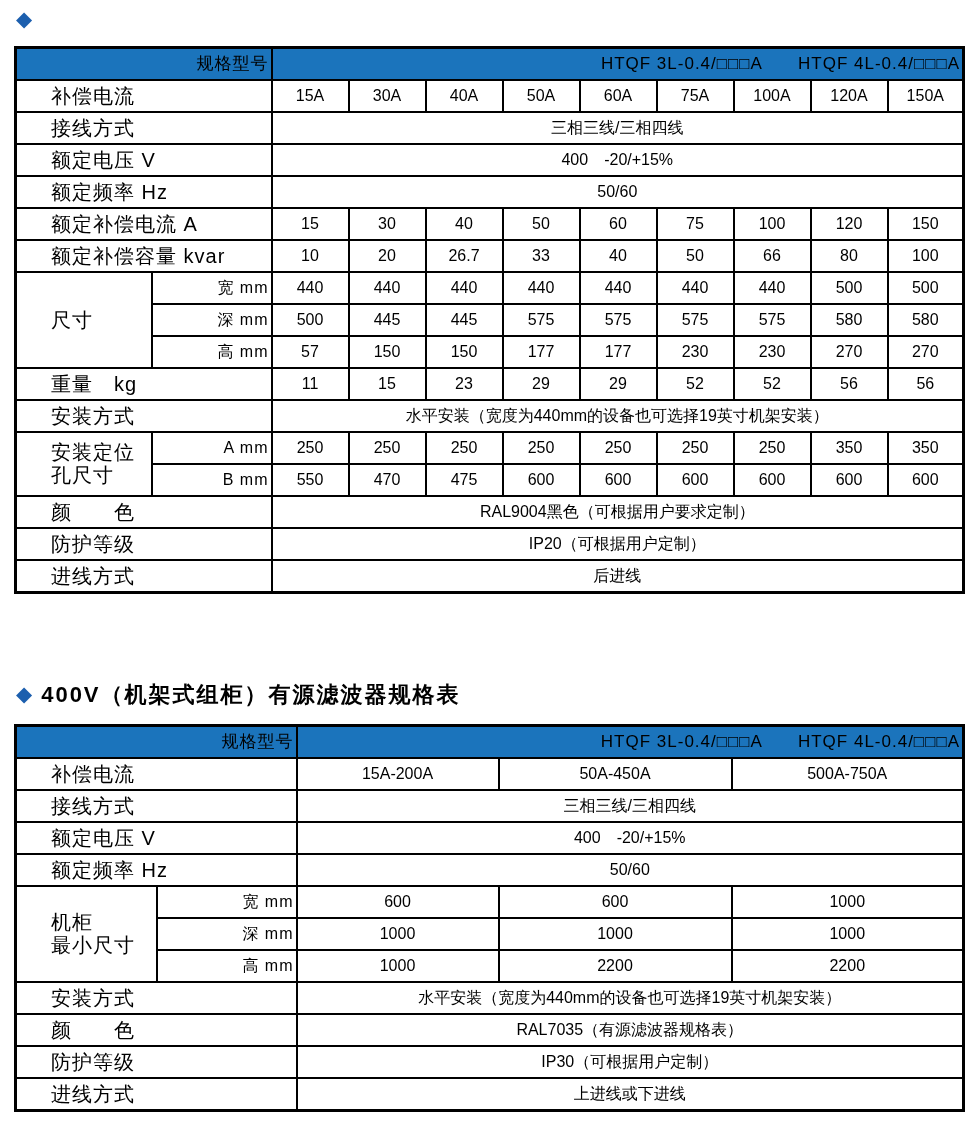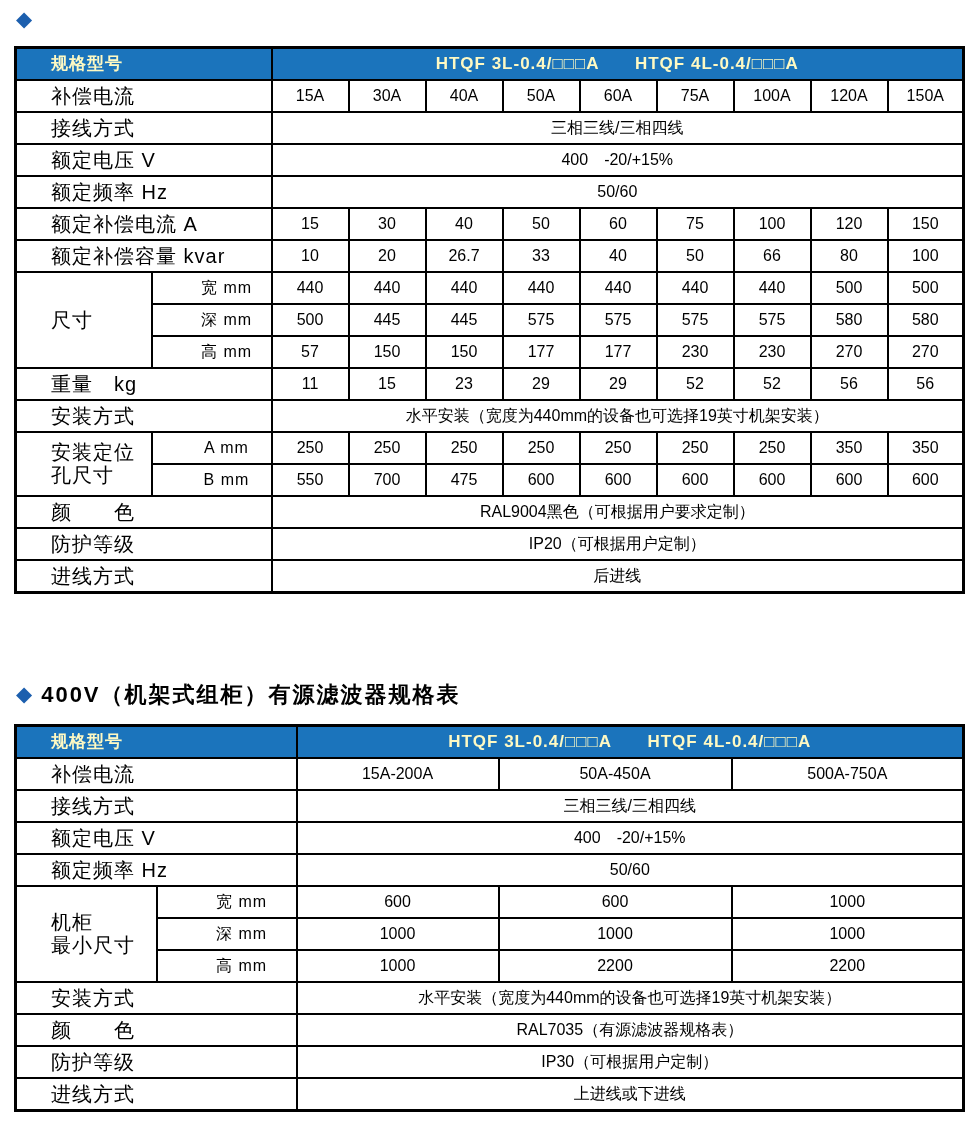--- a/index.html
+++ b/index.html
@@ -45,33 +45,34 @@
     text-align: center;
     vertical-align: middle;
     font-size: 16px;
     padding: 0 2px;
     overflow: hidden;
     white-space: pre-line;
     line-height: 1.15;
   }
   table.spec tr.head td {
     background: var(--header-bg, #1b74bc);
-    color: #fef9c3;
-    font-weight: bold;
+    color: #000000;
+    font-weight: normal;
     font-size: 17px;
     letter-spacing: 1px;
+    text-align: right;
   }
   table.spec td.lab {
     text-align: left;
     padding-left: 34px;
     font-size: 20px;
     letter-spacing: 1px;
   }
   table.spec td.sub {
-    text-align: center;
+    text-align: right;
     font-size: 16px;
     letter-spacing: 1px;
     padding-left: 32px;
   }
   .gap2 { height: 78px; }
 </style>
 </head>
 <body>
 
 <div class="page">
@@ -210,21 +211,21 @@
         <td>250</td>
         <td>250</td>
         <td>250</td>
         <td>250</td>
         <td>350</td>
         <td>350</td>
       </tr>
       <tr>
         <td class="sub">B mm</td>
         <td>550</td>
-        <td>700</td>
+        <td>470</td>
         <td>475</td>
         <td>600</td>
         <td>600</td>
         <td>600</td>
         <td>600</td>
         <td>600</td>
         <td>600</td>
       </tr>
       <tr>
         <td colspan="2" class="lab">颜　　色</td>

